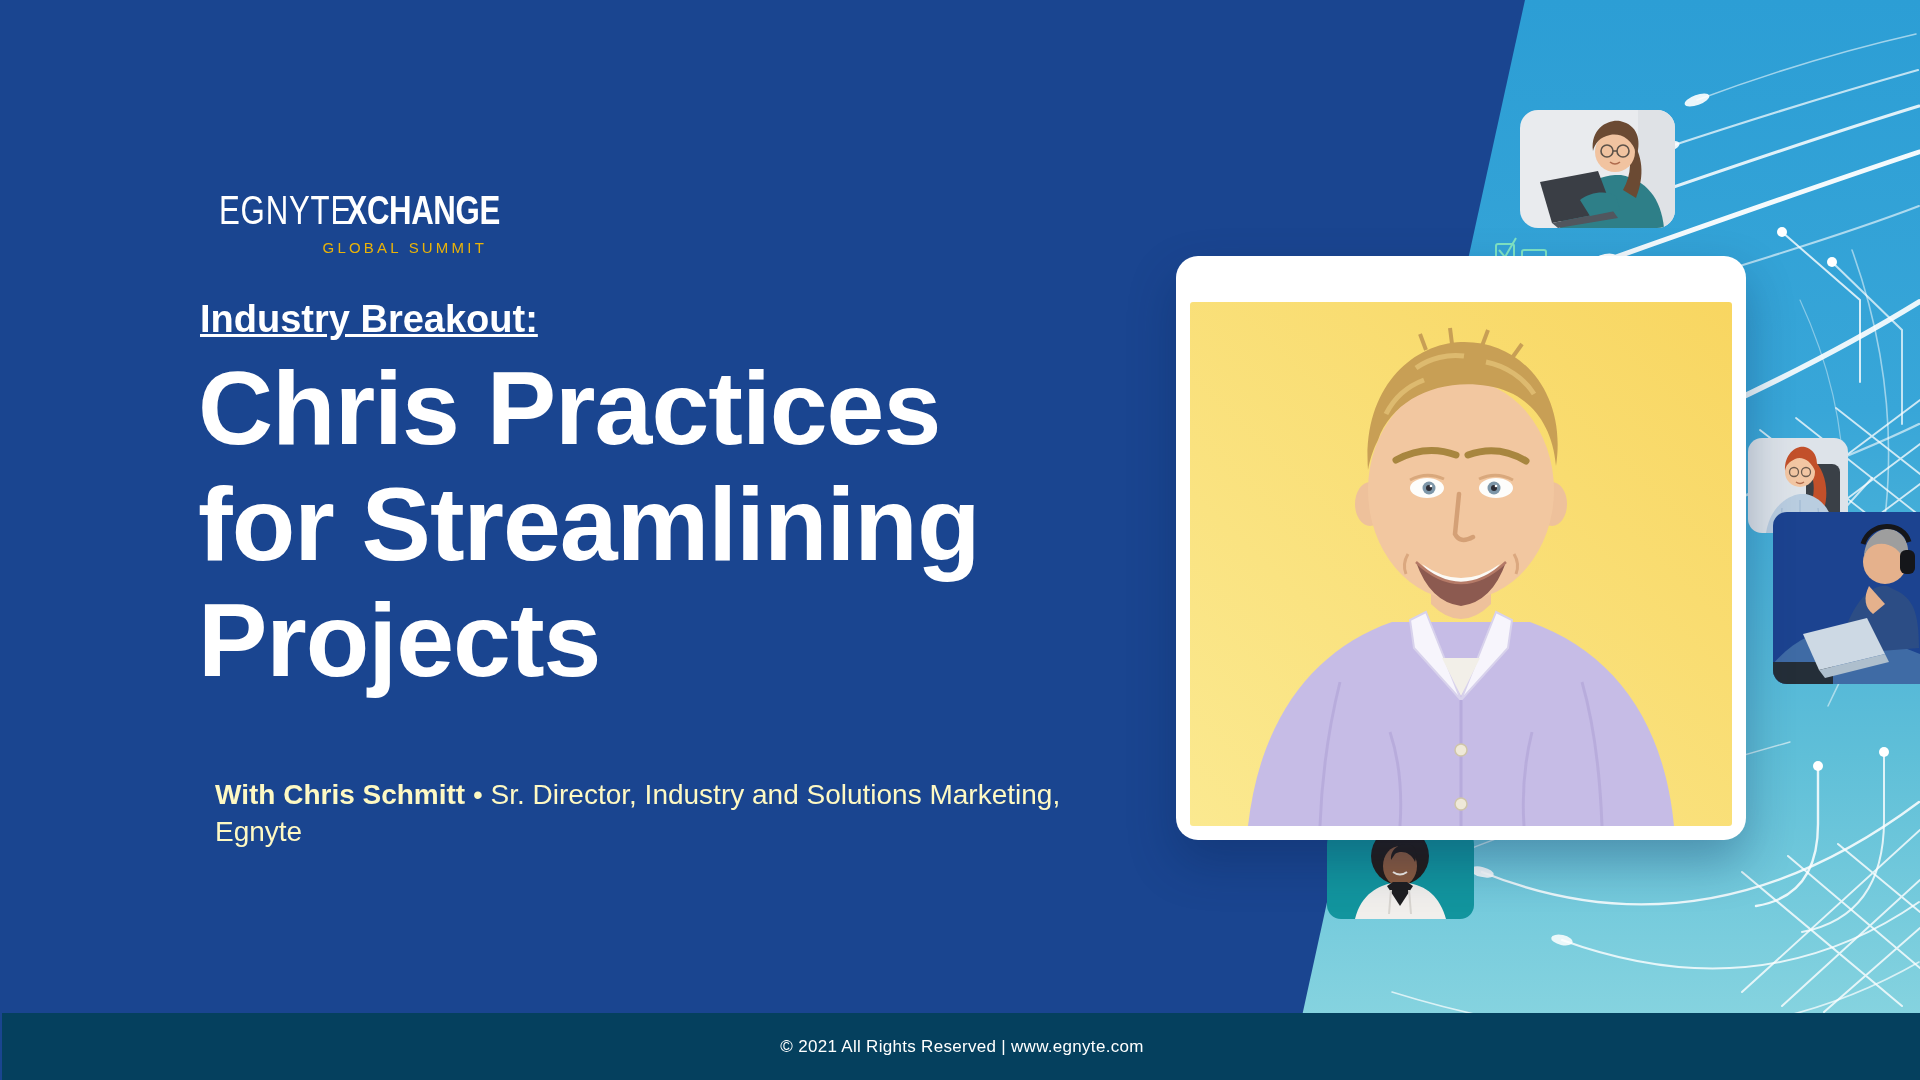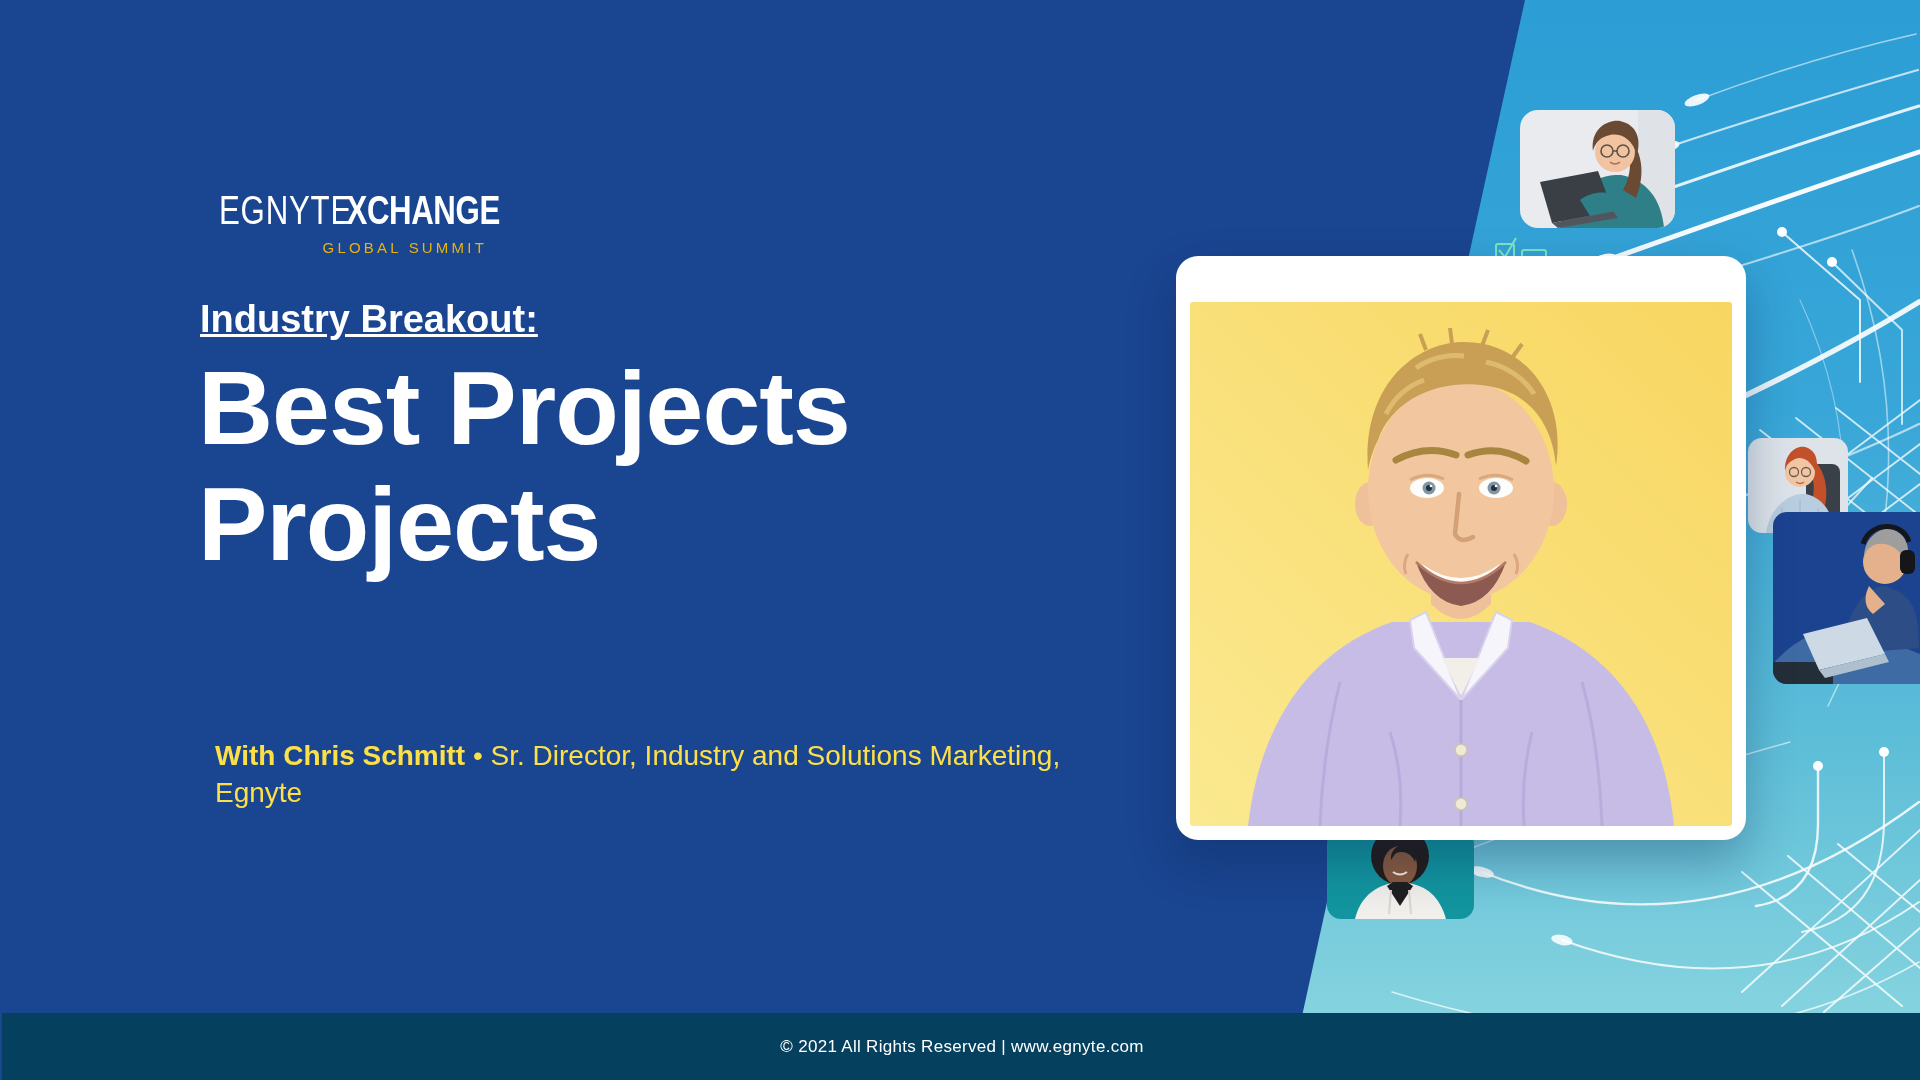--- a/index.html
+++ b/index.html
@@ -22,22 +22,22 @@
   .logo-bold{font-weight:700;letter-spacing:-.5px;}
   .logo-slash{display:inline-block;width:5px;height:56px;background:#2cb5a5;
     transform:rotate(16deg);margin:0 -1px 0 -6px;position:relative;top:4px;}
   .logo-tag{margin-top:1px;font-size:15px;letter-spacing:3.2px;text-align:right;
     font-weight:400;color:#eab308;}
 
   
   .eyebrow{left:200px;top:298px;font-size:38px;font-weight:700;color:#fff;z-index:6;text-decoration:underline;}
   .title{left:198px;top:350px;font-size:104px;font-weight:700;line-height:116px;
     color:#fff;letter-spacing:-1px;z-index:6;}
-  .byline{left:215px;top:737px;width:890px;font-size:28px;line-height:37px;
-    color:#fde047;z-index:6;}
+  .byline{left:215px;top:776px;width:890px;font-size:28px;line-height:37px;
+    color:#fef9c3;z-index:6;}
   .byline b{font-weight:700;}
 
   
   .vwindow{left:1176px;top:256px;width:570px;height:584px;background:#fff;
     border-radius:22px;box-shadow:0 22px 48px rgba(8,35,80,.32);z-index:5;}
   .dot{position:absolute;top:271px;width:19px;height:19px;border-radius:50%;}
   .photo{left:1190px;top:302px;width:542px;height:524px;overflow:hidden;z-index:6;
     border-radius:3px;}
 
   
@@ -281,21 +281,22 @@
     <div class="logo-row">
       <span class="logo-thin">EGNYTE</span>
       <span class="logo-slash"></span>
       <span class="logo-bold">XCHANGE</span>
     </div>
     <div class="logo-tag">GLOBAL SUMMIT</div>
   </div>
 
   <div class="abs eyebrow">Industry Breakout:</div>
   <div class="abs title">
-    <div>Best Projects</div>
+    <div>Chris Practices</div>
+    <div>for Streamlining</div>
     <div>Projects</div>
   </div>
   <div class="abs byline"><b>With Chris Schmitt</b><span> • Sr. Director, Industry and Solutions Marketing, Egnyte</span></div>
 
   <div class="abs footer">
     <span class="footer-text">© 2021 All Rights Reserved | www.egnyte.com</span>
   </div>
 
 </div>
 

